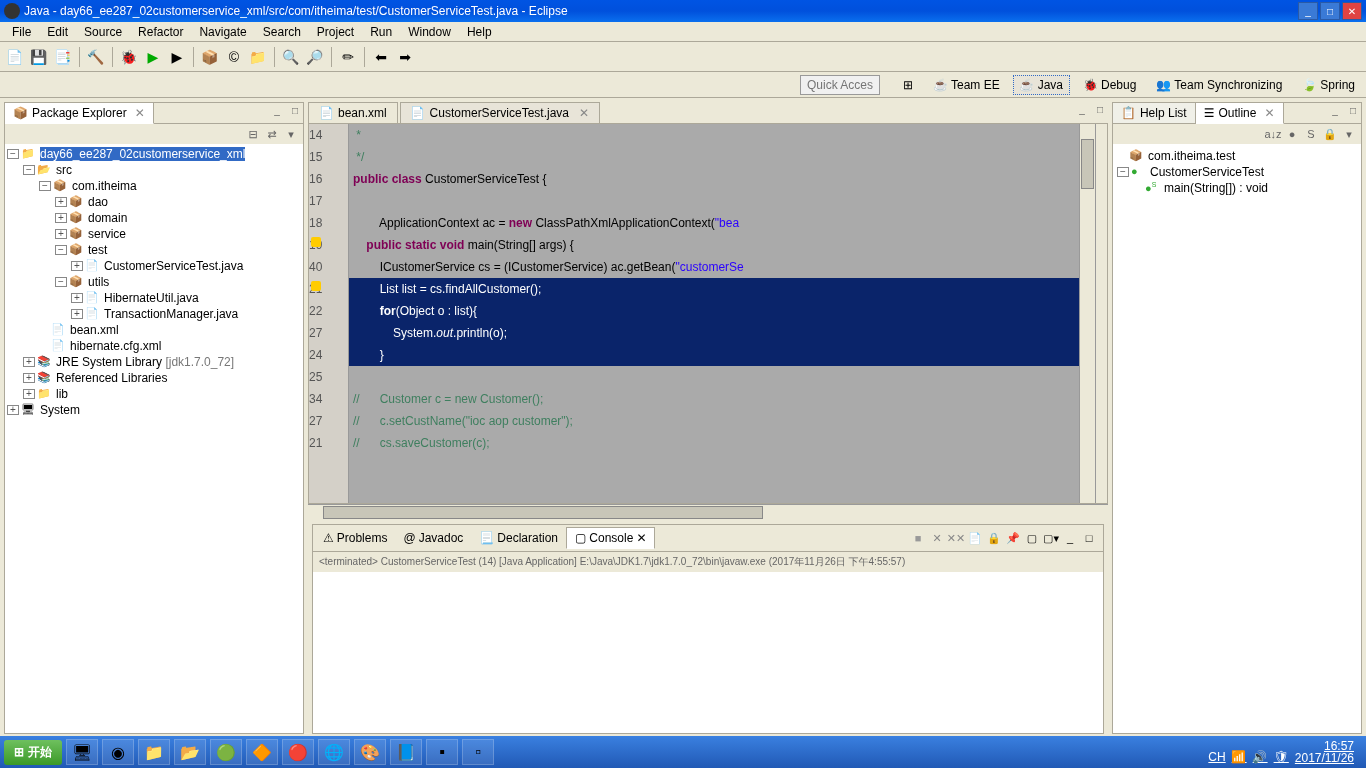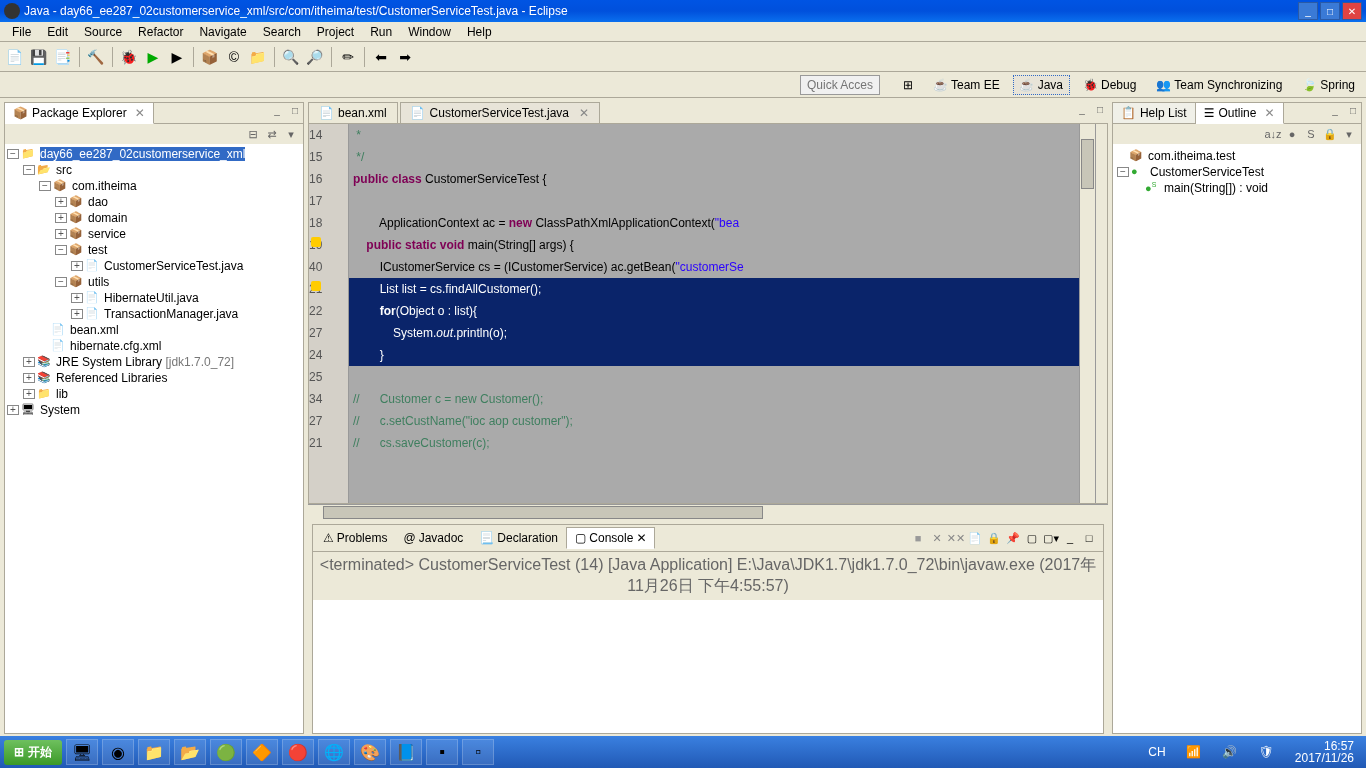--- a/index.html
+++ b/index.html
@@ -75,29 +75,29 @@
 
 .right-panel { width: 250px; margin: 4px; border: 1px solid #aca899; background: #ece9d8; display: flex; flex-direction: column; }
 .outline-tree { background: white; flex: 1; padding: 4px; }
 
 .bottom-panel { height: 210px; margin: 0 4px 4px 4px; border: 1px solid #aca899; background: #ece9d8; display: flex; flex-direction: column; }
 .bottom-tabs { display: flex; align-items: center; padding: 2px; border-bottom: 1px solid #aca899; }
 .bottom-tab { padding: 3px 8px; display: flex; align-items: center; gap: 3px; cursor: pointer; }
 .bottom-tab.active { background: white; border: 1px solid #aca899; border-bottom: 1px solid white; }
 .bottom-toolbar { margin-left: auto; display: flex; gap: 3px; padding-right: 4px; }
 .bottom-toolbar .b-btn { width: 16px; height: 16px; cursor: pointer; font-size: 11px; display: flex; align-items: center; justify-content: center; }
-.console-info { padding: 3px 6px; color: #666; font-size: 16px; text-align: center; }
+.console-info { padding: 3px 6px; color: #666; font-size: 10px; }
 .console-out { flex: 1; background: white; padding: 4px; font-family: Consolas, monospace; overflow: auto; }
 
 .status-bar { height: 20px; background: #ece9d8; border-top: 1px solid #aca899; padding: 2px 6px; display: flex; align-items: center; }
 
 .taskbar { position: absolute; bottom: 0; left: 0; right: 0; height: 32px; background: linear-gradient(to bottom, #3a80e0, #2159b5); display: flex; align-items: center; padding: 0 4px; }
 .taskbar .start-btn { background: linear-gradient(to bottom, #6ec05e, #3b9928); color: white; padding: 4px 10px; border-radius: 3px; font-weight: bold; cursor: pointer; display: flex; align-items: center; gap: 4px; }
 .taskbar .task-icon { width: 32px; height: 26px; margin-left: 4px; display: flex; align-items: center; justify-content: center; cursor: pointer; background: rgba(255,255,255,0.1); border: 1px solid rgba(255,255,255,0.2); font-size: 16px; }
-.taskbar .tray { margin-left: auto; display: flex; align-items: center; gap: 21px; color: white; font-size: 11px; padding: 0 8px; }
+.taskbar .tray { margin-left: auto; display: flex; align-items: flex-end; gap: 6px; color: white; font-size: 11px; padding: 0 8px; text-decoration: underline; }
 .taskbar .clock { text-align: right; line-height: 12px; }
 
 .min-max { margin-left: auto; display: flex; gap: 2px; }
 .min-max .mm-btn { width: 16px; height: 14px; font-size: 10px; cursor: pointer; display: flex; align-items: center; justify-content: center; color: #666; }
 </style>
 </head>
 <body>
 
 <div class="title-bar">
   <span class="icon"></span>

